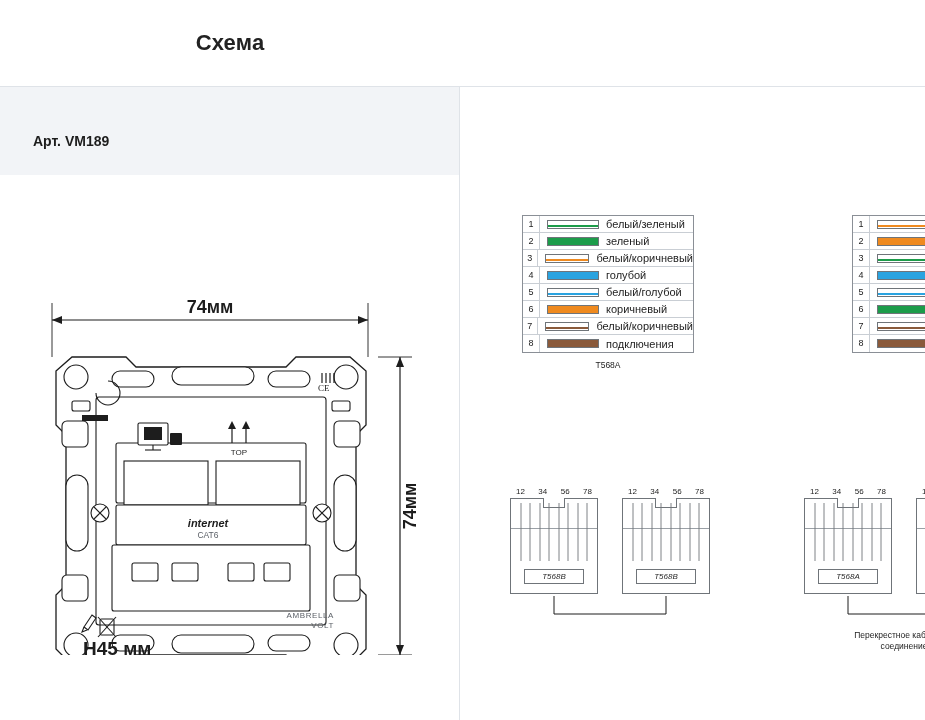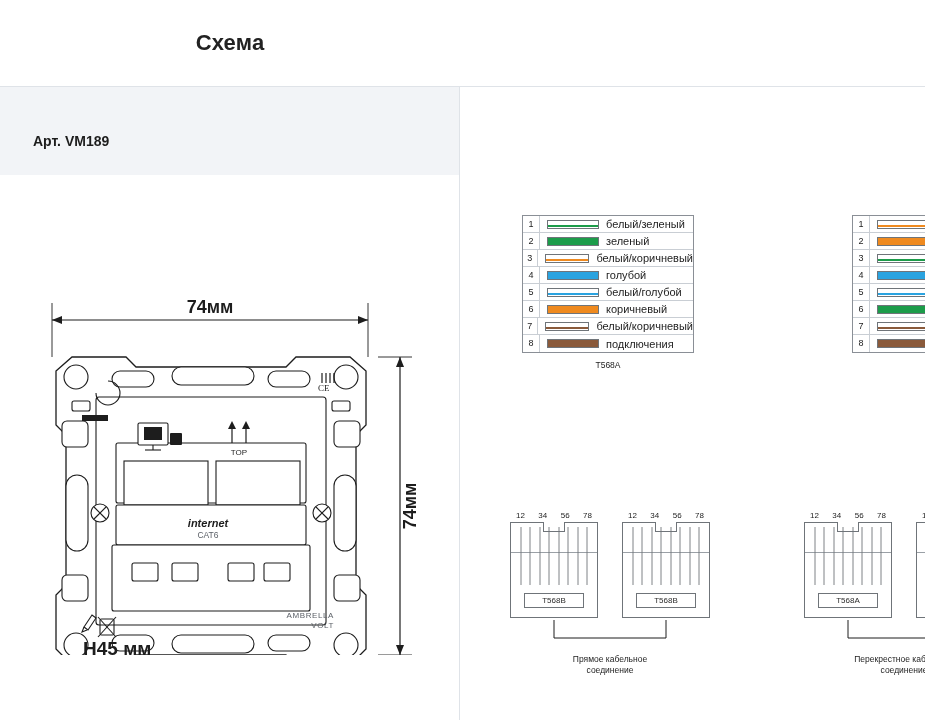--- a/index.html
+++ b/index.html
@@ -83,40 +83,40 @@
     text-align:center; font-size: 8.5px; margin-top: 7px; color:#1d1d1d;
   }
 
   
   .jack-groups { position:absolute; left:50px; top:400px; display:flex; gap:94px; }
   .jack-group { width: 200px; position:relative; }
   .jack-pair { display:flex; justify-content:space-between; }
   .jack-unit { width: 88px; }
   .jack-pinlabels {
     display:flex; justify-content:space-between;
-    font-size: 8px; padding: 0 6px 2px 6px; color:#1d1d1d;margin-top:24px;
+    font-size: 8px; padding: 0 6px 2px 6px; color:#1d1d1d;
   }
   .jack-body {
     border: 1px solid #6f7479; background:#fff;
     height: 96px; position: relative;
   }
   .jack-top {
     height: 30px; border-bottom: 1px solid #9aa0a6; position:relative;
   }
   .jack-tab {
     position:absolute; left:50%; transform:translateX(-50%);
     top: -1px; width: 22px; height: 10px;
     border-left:1px solid #6f7479; border-right:1px solid #6f7479; border-bottom:1px solid #6f7479;
     background:#fff;
   }
   .jack-lines { position:absolute; left:0; right:0; top:0; bottom:0; }
   .jack-code {
     position:absolute; left: 13px; right: 13px; bottom: 9px;
     border: 1px solid #6f7479; background:#fff;
-    text-align:center; font-size: 8px; line-height: 14px; height: 15px;
+    text-align:center; font-size: 8px; line-height: 14px; height: 15px; font-style: italic;
   }
   .connector-wrap { position:relative; height: 54px; margin-top: 2px; }
   .group-caption {
     position:absolute; left:0; right:0; bottom: -2px;
     text-align:center; font-size: 8.5px; line-height: 11px; color:#1d1d1d;
   }
   svg { display:block; }
 </style>
 </head>
 <body>
@@ -439,24 +439,20 @@
             </div>
           </div>
           <div class="connector-wrap">
             <svg width="200" height="54">
               <g stroke="#1d1d1d" stroke-width="1" fill="none">
                 <line x1="44" y1="0" x2="44" y2="18"></line>
                 <line x1="156" y1="0" x2="156" y2="18"></line>
                 <line x1="44" y1="18" x2="156" y2="18"></line>
               </g>
             </svg>
-            <div class="group-caption">
-              <span>Прямое кабельное</span><br>
-              <span>соединение</span>
-            </div>
           </div>
         </div>
 
         <div class="jack-group">
           <div class="jack-pair">
             <div class="jack-unit">
               <div class="jack-pinlabels">
                 <span>12</span>
                 <span>34</span>
                 <span>56</span>

